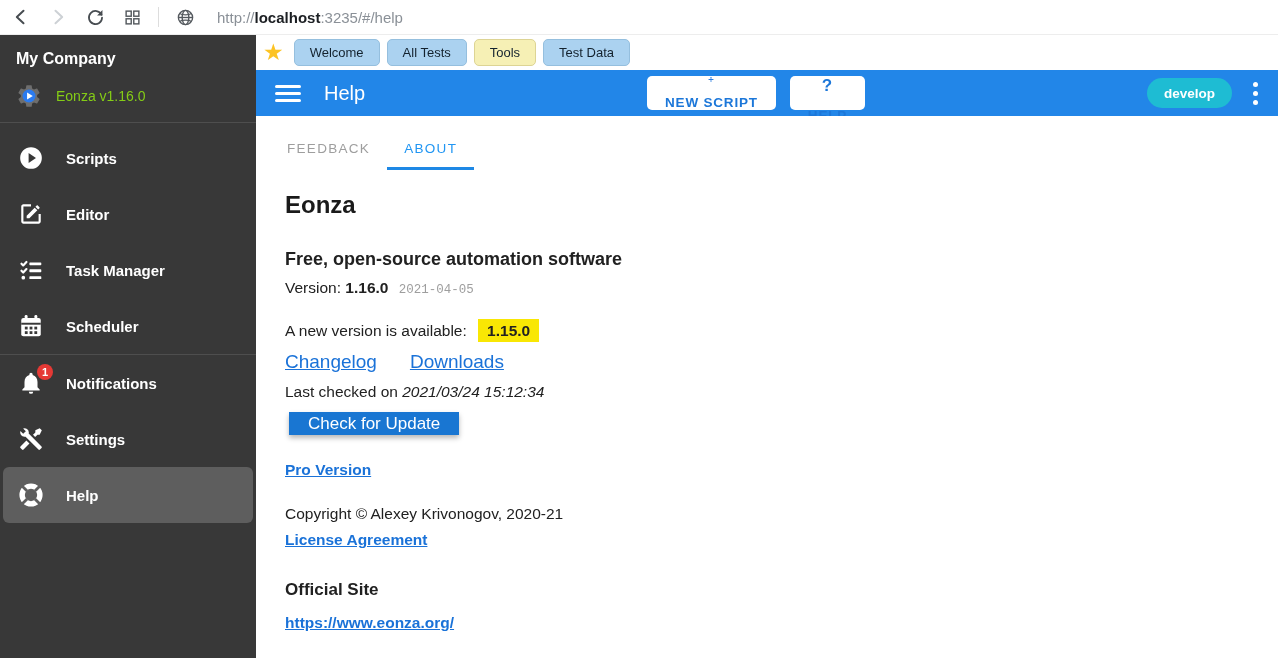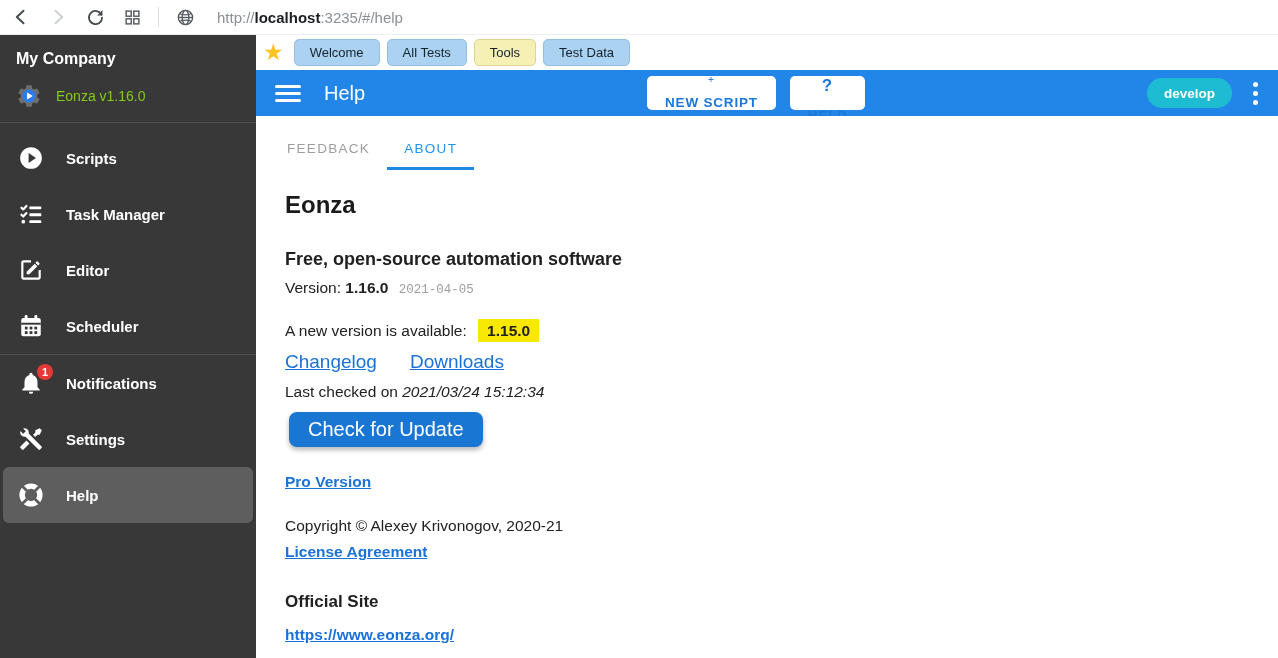--- a/index.html
+++ b/index.html
@@ -62,22 +62,22 @@
   .subtitle { font-size:18px; font-weight:700; margin:30px 0 0; }
   .version-line { margin-top:9px; font-size:15.5px; }
   .version-num { font-weight:700; }
   .version-date { color:#9e9e9e; font-size:12.5px; margin-left:6px;font-family:Liberation Mono, monospace; }
   .newver-line { margin-top:25px; font-size:15.5px; }
   .newver-badge { background:#f9e704; font-weight:700; padding:3px 9px; margin-left:7px; }
   .links-row { margin-top:11px; display:flex; gap:33px; font-size:19px; }
   a { color:#1a72d8; text-decoration:underline; }
   .last-checked { margin-top:10px; font-size:15.5px; }
   .last-checked em { font-style:italic; }
-  .update-btn { margin:11px 0 0 4px; background:#1976d2; color:#fff; border:none; border-radius:8px;
-                height:35px; padding:0 19px; font-size:20px; cursor:pointer; font-family:inherit;
+  .update-btn { margin:11px 0 0 4px; background:#1976d2; color:#fff; border:none; border-radius:0;
+                height:23px; padding:0 19px; font-size:17px; cursor:pointer; font-family:inherit;
                 box-shadow:0 3px 5px rgba(0,0,0,0.28); }
   .pro-link { display:inline-block; margin-top:26px; font-weight:700; font-size:15.5px; }
   .copyright { margin-top:26px; font-size:15.5px; }
   .license-link { display:inline-block; margin-top:8px; font-weight:700; font-size:15.5px; }
   .official { font-size:17px; font-weight:700; margin:31px 0 0; }
   .site-link { display:inline-block; margin-top:14px; font-weight:700; font-size:15.5px;text-align:right; }
 </style>
 </head>
 <body>
 
@@ -143,41 +143,41 @@
         <span class="sb-icon">
           <svg viewBox="0 0 24 24">
               <path fill="#fff" fill-rule="evenodd" d="M12,2A10,10 0 0,1 22,12A10,10 0 0,1 12,22A10,10 0 0,1 2,12A10,10 0 0,1 12,2M9.8,16.6L16.6,12L9.8,7.4V16.6Z"></path>
             </svg>
         </span>
         <span>Scripts</span>
       </div>
       <div class="sb-item">
         <span class="sb-icon">
           <svg viewBox="0 0 24 24">
+              <path fill="#fff" d="M5,3C3.89,3 3,3.89 3,5V19C3,20.11 3.89,21 5,21H19C20.11,21 21,20.11 21,19V12H19V19H5V5H12V3H5M17.78,4C17.61,4 17.43,4.07 17.3,4.2L16.08,5.41L18.58,7.91L19.8,6.7C20.06,6.44 20.06,6 19.8,5.75L18.25,4.2C18.12,4.07 17.95,4 17.78,4M15.37,6.12L8,13.5V16H10.5L17.87,8.62L15.37,6.12Z"></path>
+            </svg>
+        </span>
+        <span>Editor</span>
+      </div>
+      <div class="sb-item">
+        <span class="sb-icon">
+          <svg viewBox="0 0 24 24">
             <g fill="none" stroke="#fff" stroke-width="2" stroke-linecap="round" stroke-linejoin="round">
               <path d="M3.2 6.2l1.6 1.6 3-3.2"></path>
                 <path d="M3.2 12.7l1.6 1.6 3-3.2"></path>
             </g>
             <g fill="#fff">
               <rect x="10.5" y="5" width="11" height="2.6" rx="0.6"></rect>
               <rect x="10.5" y="11.4" width="11" height="2.6" rx="0.6"></rect>
               <rect x="10.5" y="17.8" width="11" height="2.6" rx="0.6"></rect>
               <circle cx="4.9" cy="19.1" r="1.7"></circle>
             </g>
           </svg>
         </span>
         <span>Task Manager</span>
-      </div>
-      <div class="sb-item">
-        <span class="sb-icon">
-          <svg viewBox="0 0 24 24">
-              <path fill="#fff" d="M5,3C3.89,3 3,3.89 3,5V19C3,20.11 3.89,21 5,21H19C20.11,21 21,20.11 21,19V12H19V19H5V5H12V3H5M17.78,4C17.61,4 17.43,4.07 17.3,4.2L16.08,5.41L18.58,7.91L19.8,6.7C20.06,6.44 20.06,6 19.8,5.75L18.25,4.2C18.12,4.07 17.95,4 17.78,4M15.37,6.12L8,13.5V16H10.5L17.87,8.62L15.37,6.12Z"></path>
-            </svg>
-        </span>
-        <span>Editor</span>
       </div>
       <div class="sb-item">
         <span class="sb-icon">
           <svg viewBox="0 0 24 24">
             <g fill="#fff">
               <rect x="3" y="4.5" width="18" height="17" rx="2"></rect>
               <rect x="6.2" y="1.8" width="2.6" height="4.6" rx="1.1"></rect>
               <rect x="15.2" y="1.8" width="2.6" height="4.6" rx="1.1"></rect>
             </g>
             <rect x="3" y="9" width="18" height="1.8" fill="#383838"></rect>

